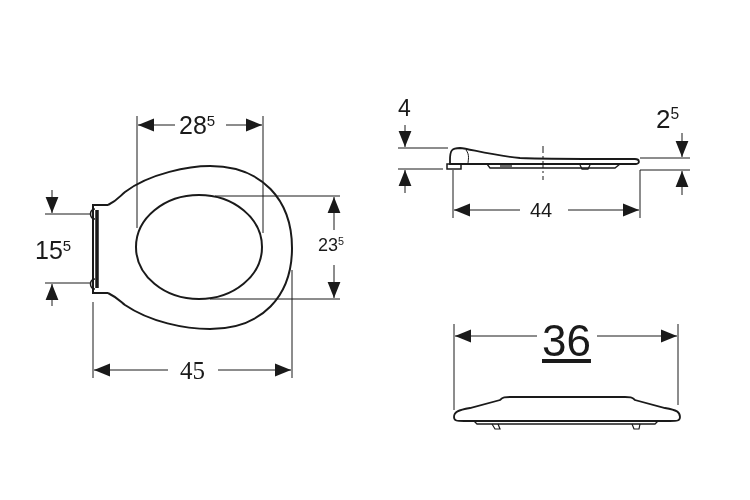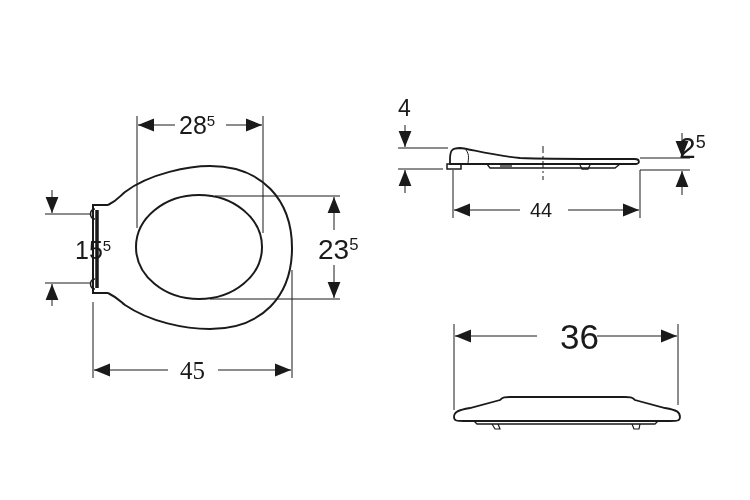--- a/index.html
+++ b/index.html
@@ -87,35 +87,35 @@
     <line x1="454" y1="324" x2="454" y2="410" stroke-width="1"></line>
     <line x1="678" y1="324" x2="678" y2="405" stroke-width="1"></line>
     <line x1="455" y1="336" x2="537" y2="336" stroke-width="1" marker-start="url(#arr)"></line>
     <line x1="597" y1="336" x2="677" y2="336" stroke-width="1" marker-end="url(#arr)"></line>
   </g>
 </svg>
 
 <div class="lbl" style="left:179px; top:113px; font-size:25px;">
   <span>28</span><sup>5</sup>
 </div>
-<div class="lbl" style="left:35px; top:238px; font-size:25px;margin-left:40px;">
+<div class="lbl" style="left:35px; top:238px; font-size:25px;">
   <span>15</span><sup>5</sup>
 </div>
-<div class="lbl" style="left:318px; top:236px; font-size:28px;">
+<div class="lbl" style="left:318px; top:236px; font-size:18px;">
   <span>23</span><sup>5</sup>
 </div>
 <div class="lbl" style="left:180px; top:358px; font-size:25px;font-family:Liberation Serif, serif;">
   <span>45</span><sup></sup>
 </div>
 
 <div class="lbl" style="left:398px; top:97px; font-size:23px;">
   <span>4</span><sup></sup>
 </div>
-<div class="lbl" style="left:679px; top:106px; font-size:30px;margin-top:27px;">
+<div class="lbl" style="left:656px; top:106px; font-size:26px;">
   <span>2</span><sup>5</sup>
 </div>
 <div class="lbl" style="left:530px; top:200px; font-size:20px;">
   <span>44</span><sup></sup>
 </div>
 
-<div class="lbl" style="left:560px; top:319px; font-size:35px;">
+<div class="lbl" style="left:542px; top:319px; font-size:44px;text-decoration:underline;">
   <span>36</span><sup></sup>
 </div>
 
 </body></html>

